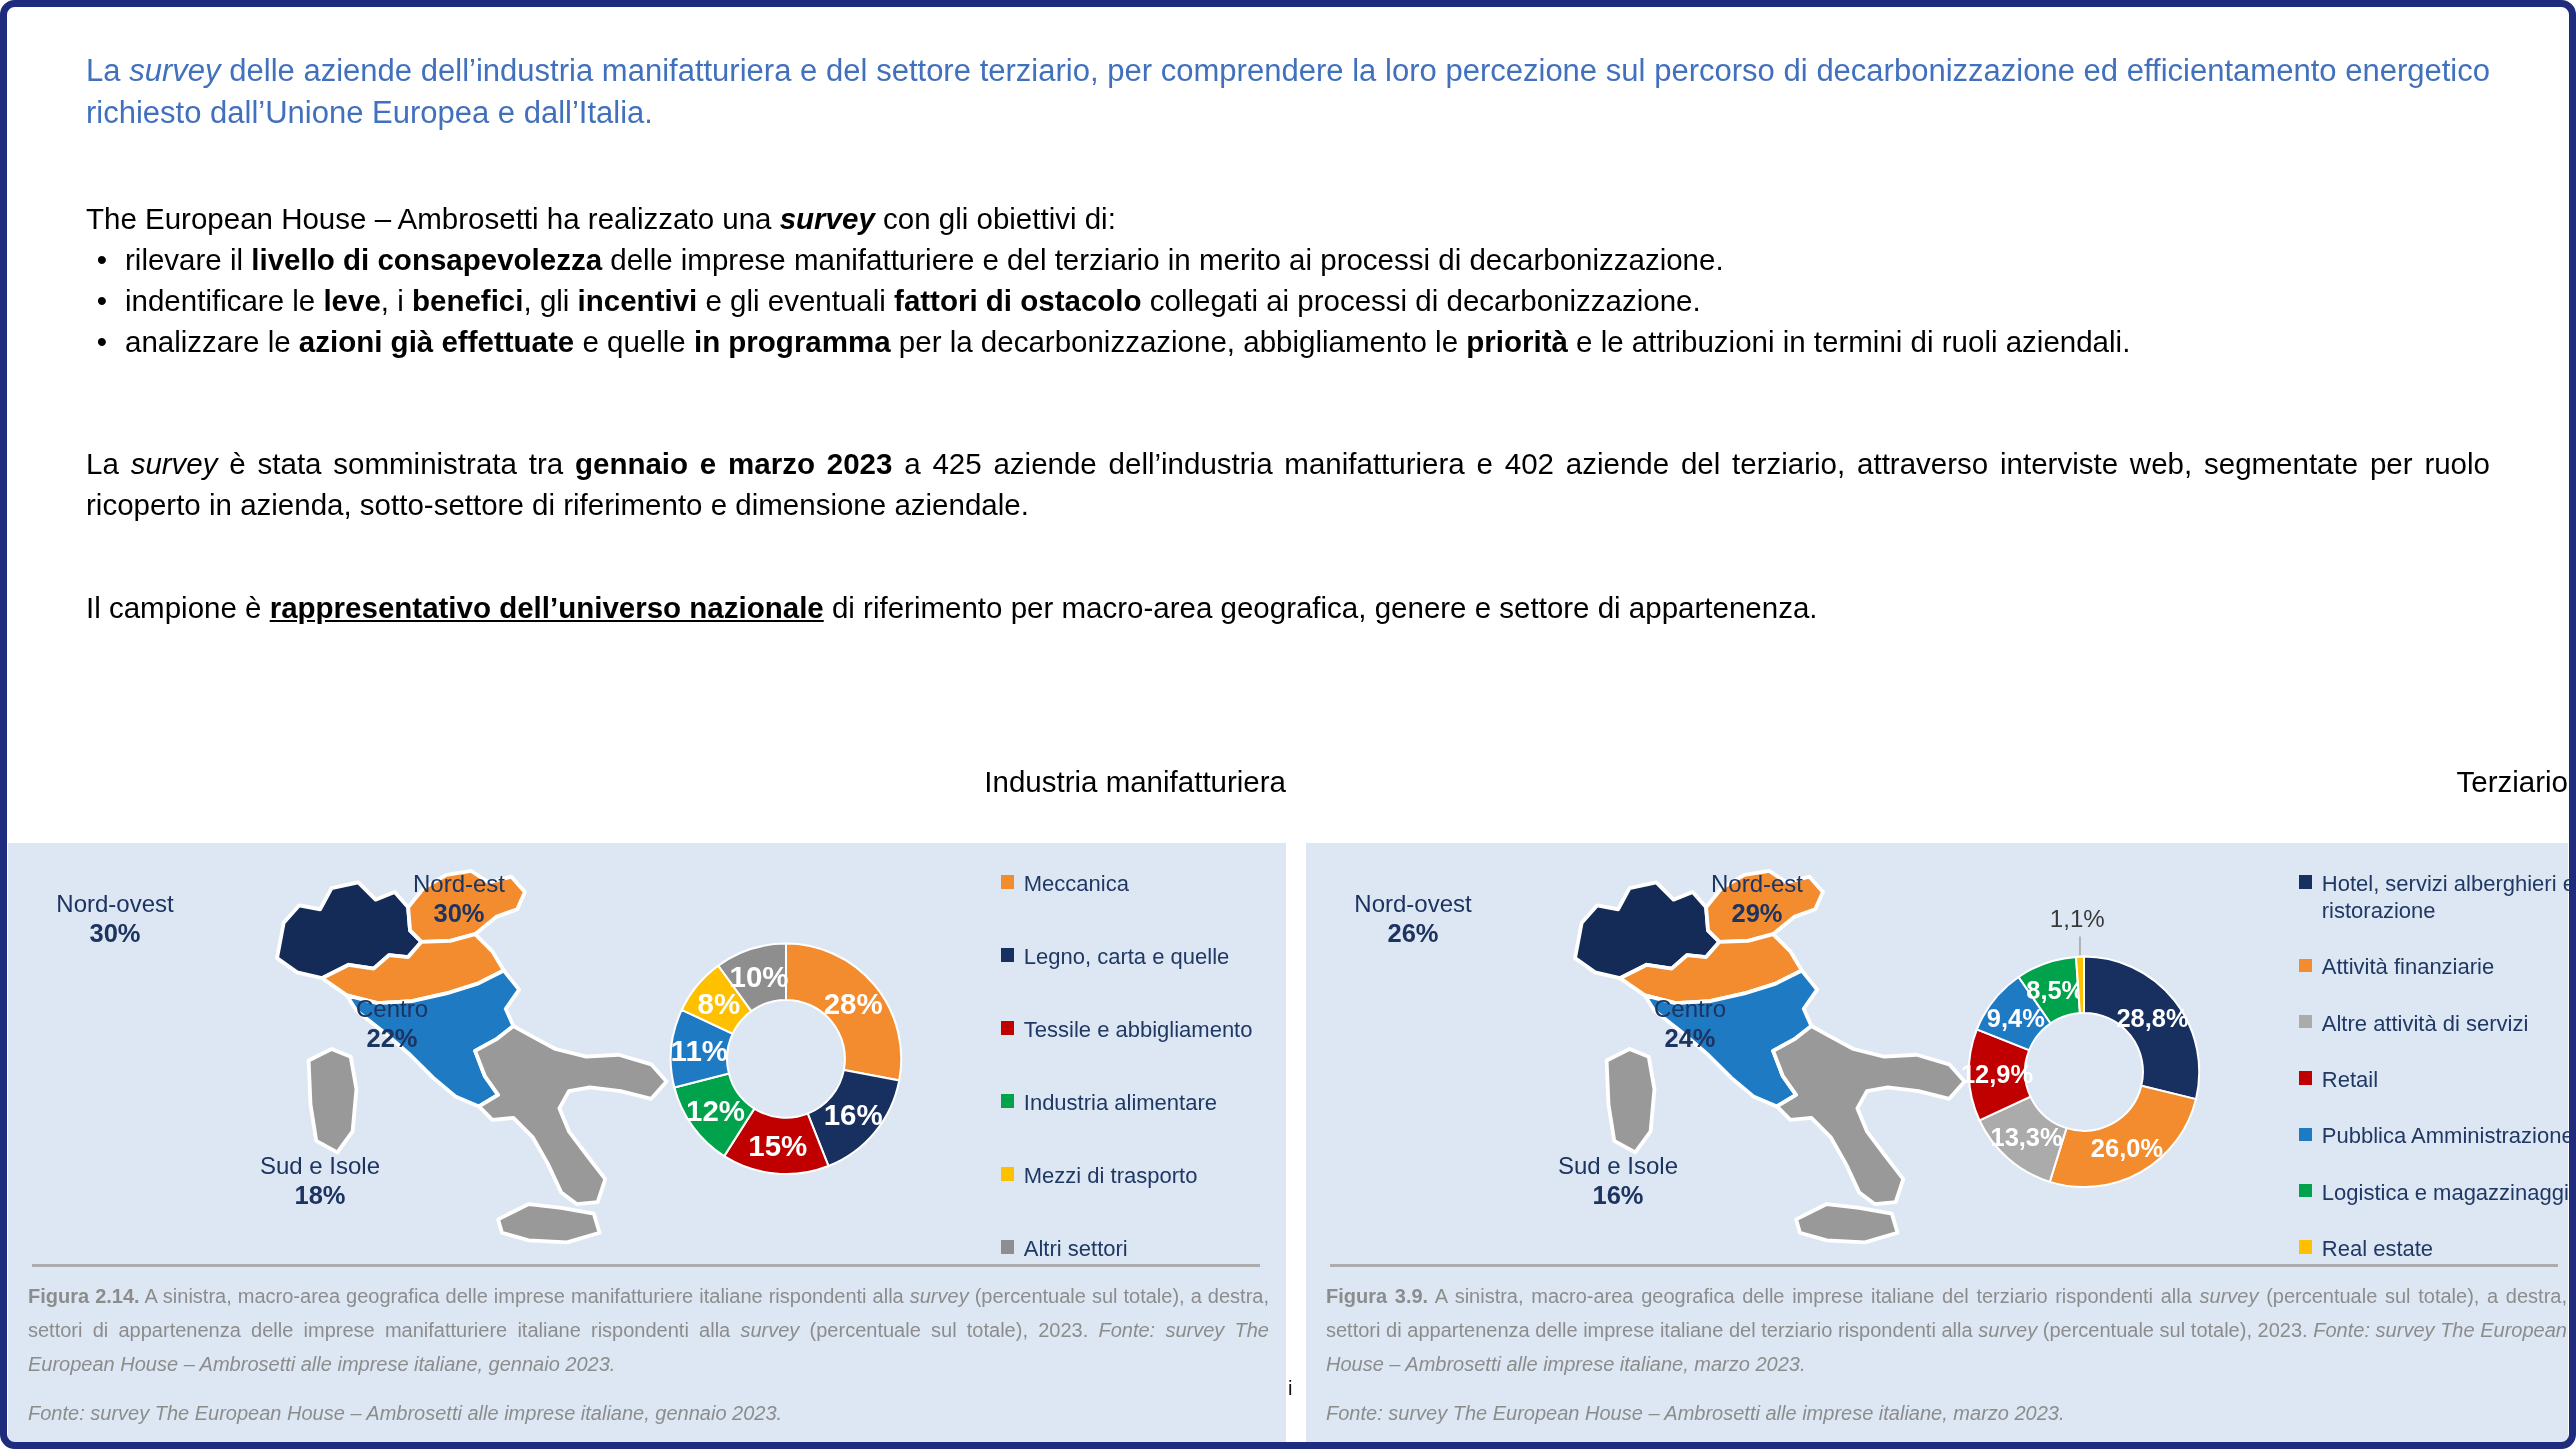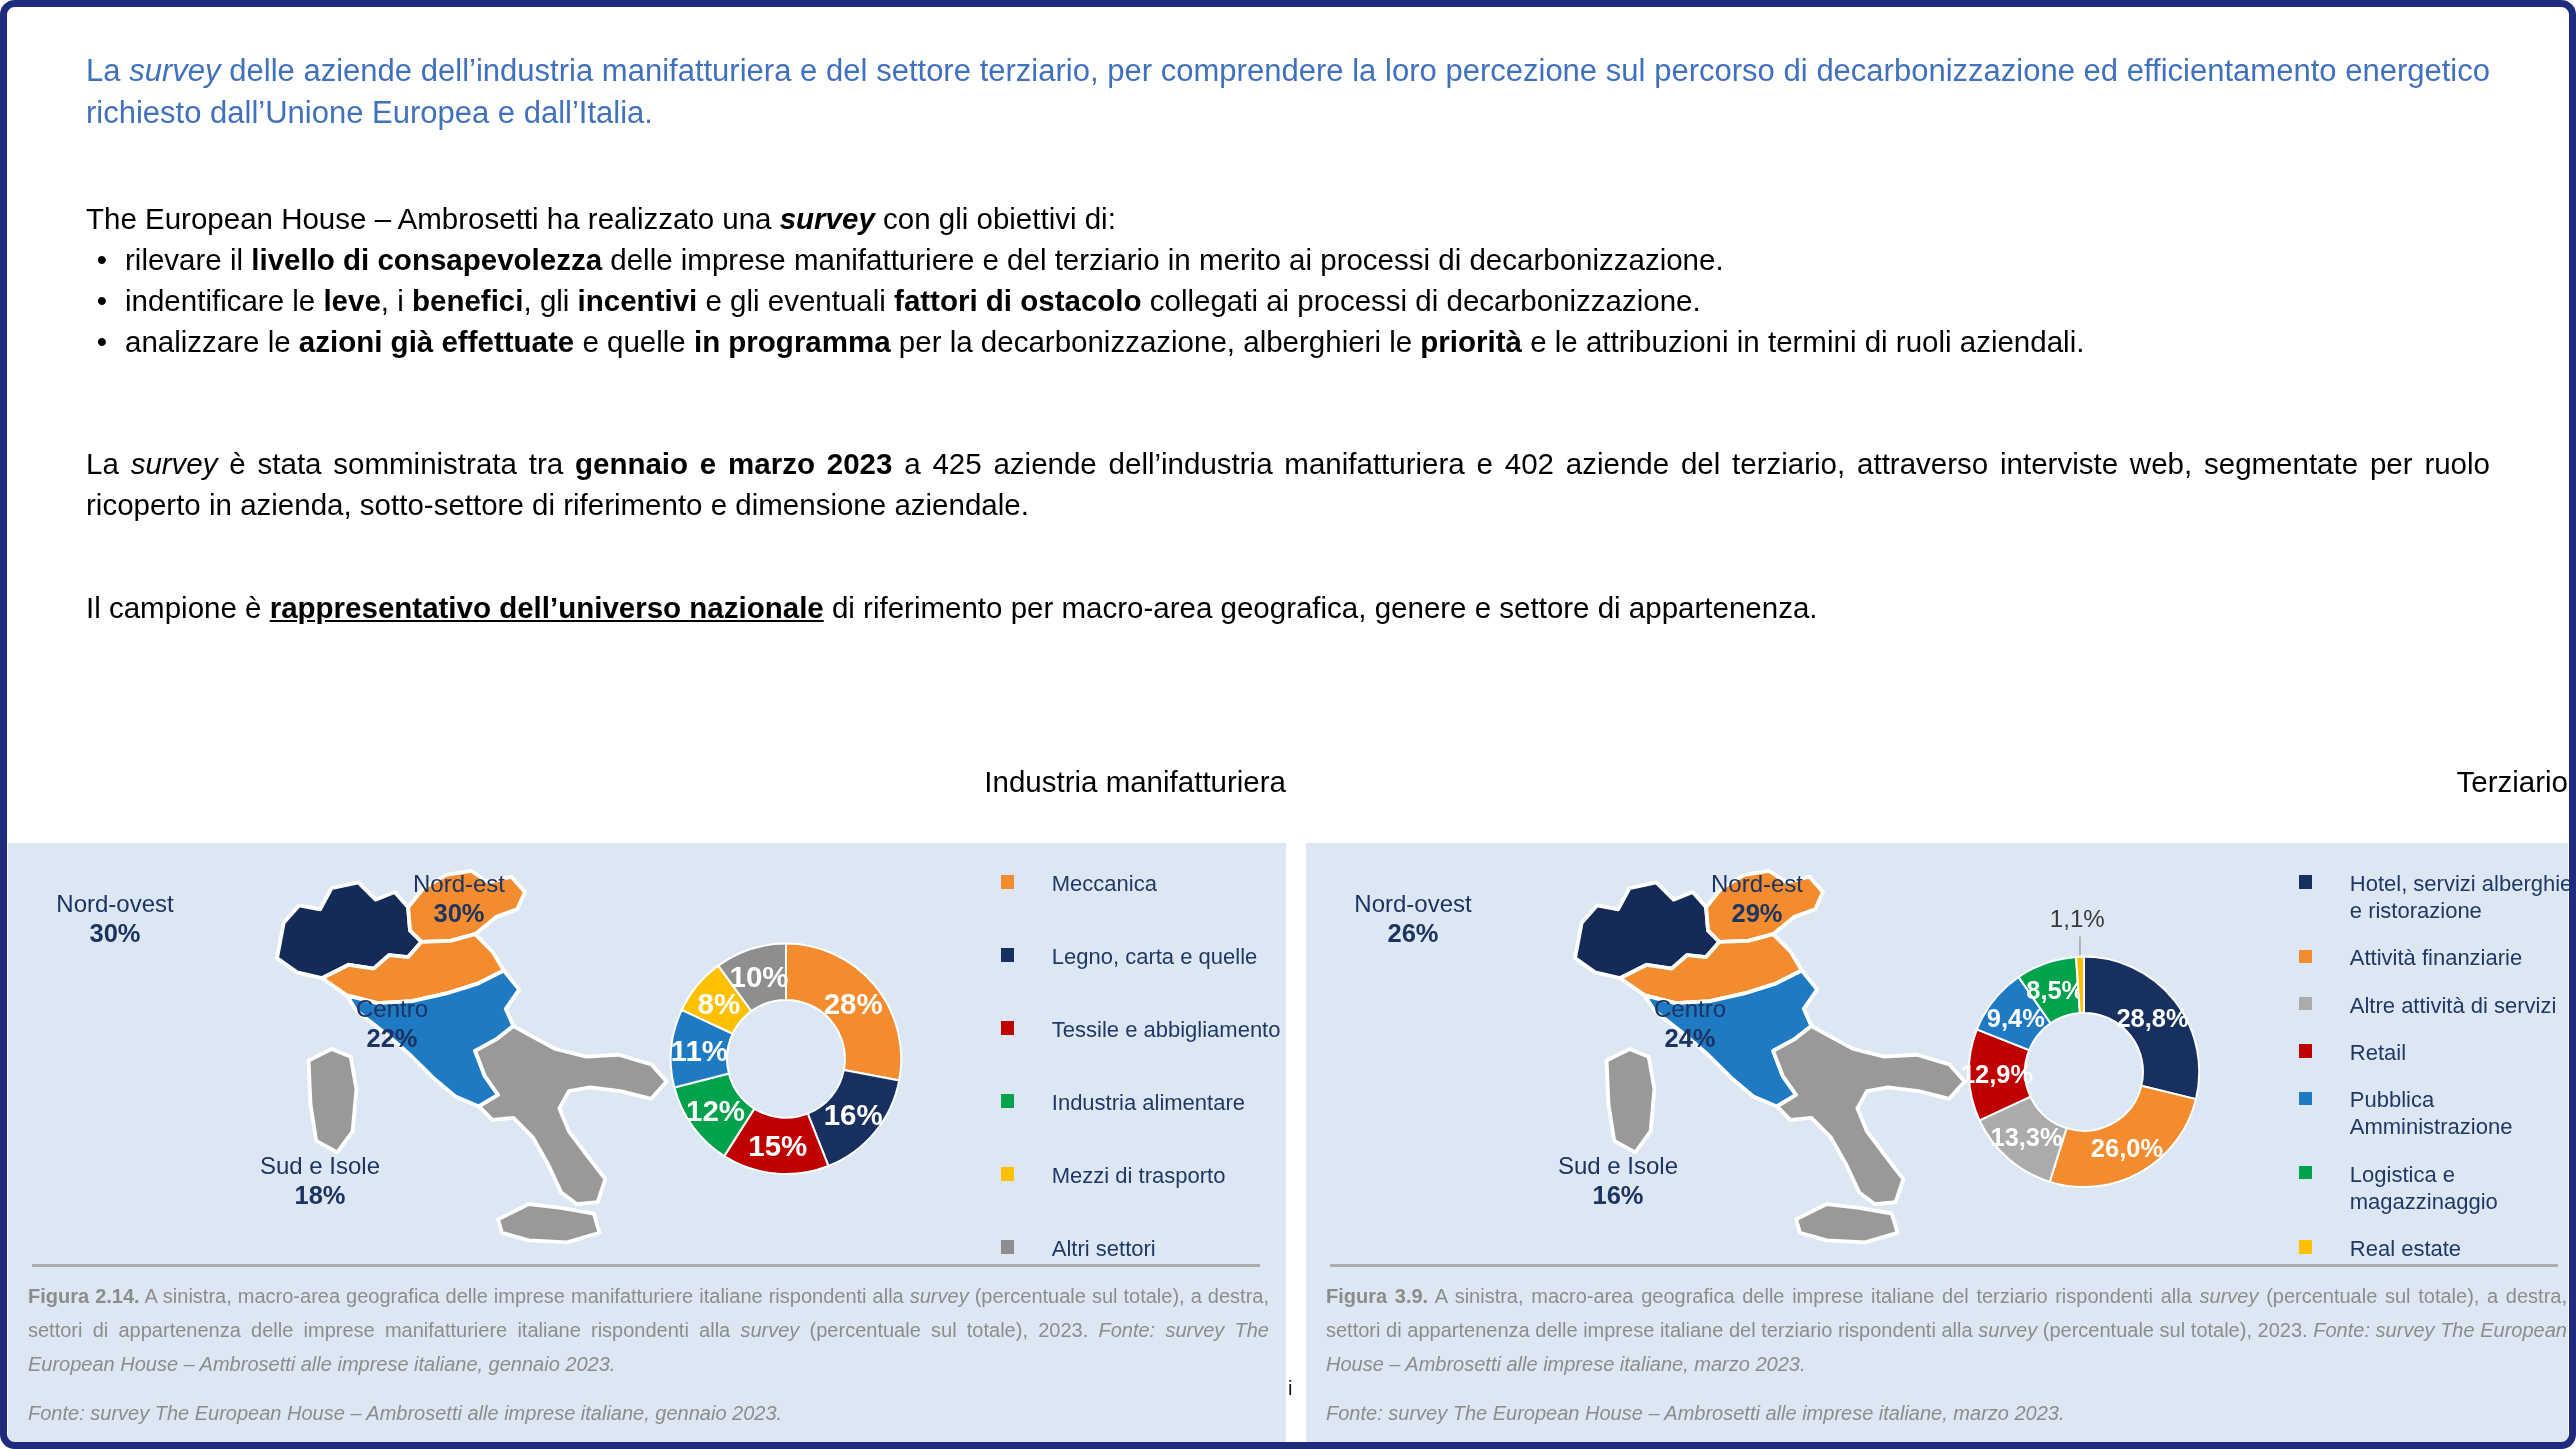--- a/index.html
+++ b/index.html
@@ -39,21 +39,21 @@
   .pos-nord_est{left:451px;top:27px;}
   .pos-centro{left:384px;top:152px;}
   .pos-sud{left:312px;top:309px;}
 
   .donut{position:absolute;left:637px;width:282px;height:335px;font-family:"Liberation Sans",sans-serif;}
   .p-left .donut{top:45px;}
   .p-right .donut{top:58px;}
 
   .legend{position:absolute;left:993px;top:27px;width:288px;height:392px;
           display:flex;flex-direction:column;justify-content:space-between;}
-  .legend-item{display:flex;align-items:flex-start;gap:28px;}
+  .legend-item{display:flex;align-items:flex-start;}
   .legend-item .sq{width:13.4px;height:13.4px;margin:5.4px 9.4px 0 0;flex:0 0 auto;}
   .legend-item .lbl{font-size:22px;line-height:27px;color:#203864;}
 
   .divider{position:absolute;left:23.5px;top:421px;width:1228px;height:2.7px;background:#ACACAC;}
   .caption{position:absolute;left:20px;top:436px;width:1241px;margin:0;
            font-size:20px;line-height:34px;color:#8C8C8C;text-align:justify;}
   .caption.fonte{top:553px;}
 
   .footnote-i{position:absolute;left:1288px;top:1377px;font-size:20px;color:#111;}
 </style>
@@ -61,21 +61,21 @@
 <body>
 
 <div class="slide">
 
   <div class="text-col">
     <p class="heading"><span>La </span><span style="font-style: italic;">survey</span><span> delle aziende dell’industria manifatturiera e del settore terziario, per comprendere la loro percezione sul percorso di decarbonizzazione ed efficientamento energetico richiesto dall’Unione Europea e dall’Italia.</span></p>
     <p class="body p-objectives"><span>The European House – Ambrosetti ha realizzato una </span><span style="font-weight: 700; font-style: italic;">survey</span><span> con gli obiettivi di:</span></p>
     <ul class="bullets">
       <li class="body"><span>rilevare il </span><span style="font-weight: 700;">livello di consapevolezza</span><span> delle imprese manifatturiere e del terziario in merito ai processi di decarbonizzazione.</span></li>
       <li class="body"><span>indentificare le </span><span style="font-weight: 700;">leve</span><span>, i </span><span style="font-weight: 700; margin-top: 44px;">benefici</span><span>, gli </span><span style="font-weight: 700;">incentivi</span><span> e gli eventuali </span><span style="font-weight: 700;">fattori di ostacolo</span><span> collegati ai processi di decarbonizzazione.</span></li>
-      <li class="body"><span>analizzare le </span><span style="font-weight: 700;">azioni già effettuate</span><span> e quelle </span><span style="font-weight: 700;">in programma</span><span> per la decarbonizzazione, alberghieri le </span><span style="font-weight: 700;">priorità</span><span> e le attribuzioni in termini di ruoli aziendali.</span></li>
+      <li class="body"><span>analizzare le </span><span style="font-weight: 700;">azioni già effettuate</span><span> e quelle </span><span style="font-weight: 700;">in programma</span><span> per la decarbonizzazione, abbigliamento le </span><span style="font-weight: 700;">priorità</span><span> e le attribuzioni in termini di ruoli aziendali.</span></li>
     </ul>
     <p class="body p-sample"><span>La </span><span style="font-style: italic;">survey</span><span> è stata somministrata tra </span><span style="font-weight: 700;">gennaio e marzo 2023</span><span> a 425 aziende dell’industria manifatturiera e 402 aziende del terziario, attraverso interviste web, segmentate per ruolo ricoperto in azienda, sotto-settore di riferimento e dimensione aziendale.</span></p>
     <p class="body p-repr"><span>Il campione è </span><span style="font-weight: 700; text-decoration: underline;">rappresentativo dell’universo nazionale</span><span> di riferimento per macro-area geografica, genere e settore di appartenenza.</span></p>
   </div>
 
   <div class="chart-title t-left">Industria manifatturiera</div>
   <div class="chart-title t-right">Terziario</div>
 
   <section class="panel p-left">
     <svg class="map" viewBox="0 0 560 420">

